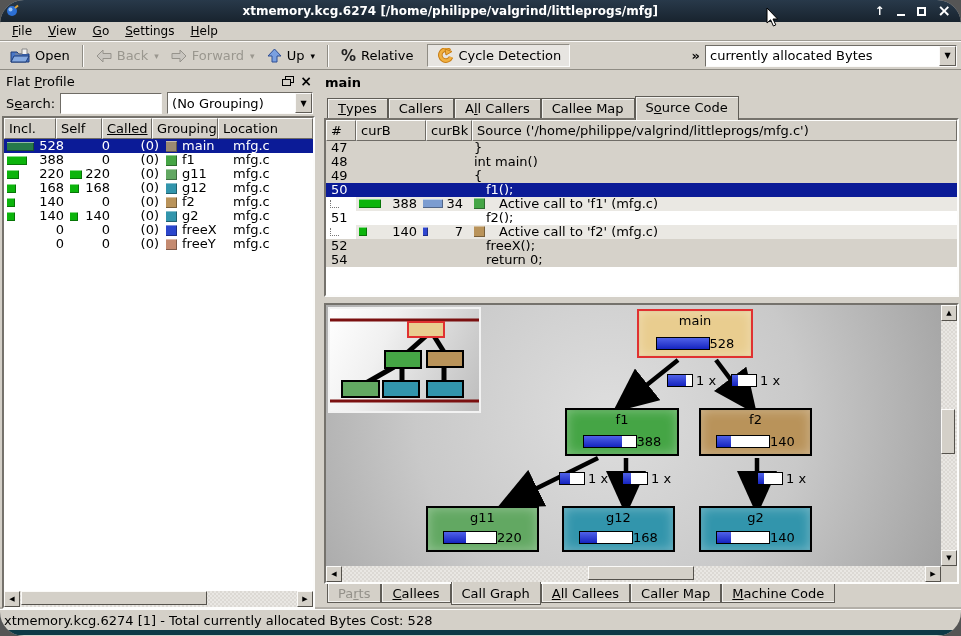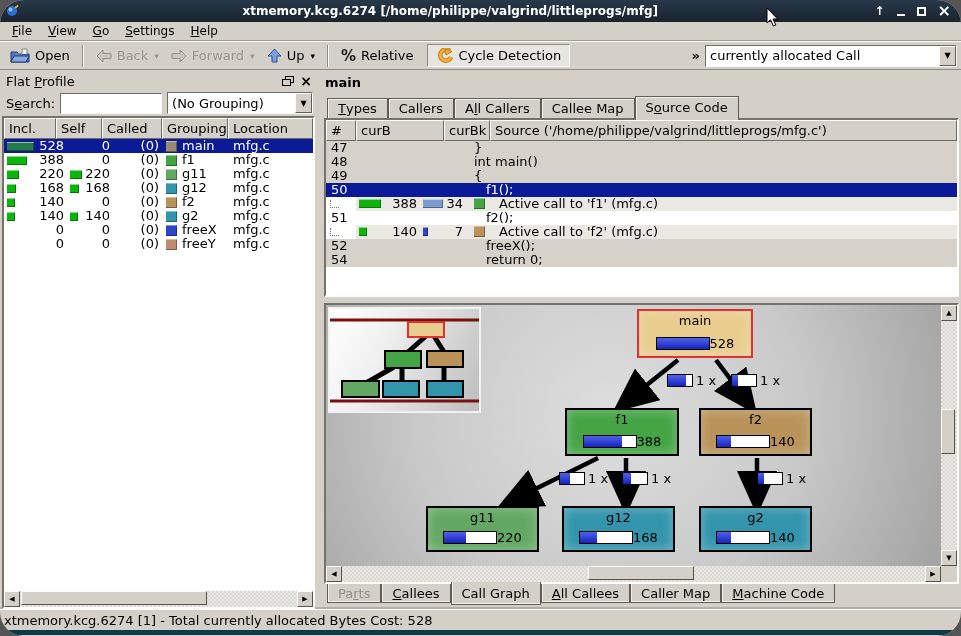--- a/index.html
+++ b/index.html
@@ -47,21 +47,21 @@
   .dock-header { height:18px; display:flex; align-items:center; padding:0 3px 0 4px; font-size:13px; }
   .dock-title { flex:1; }
   .dock-btn { margin-left:6px; display:flex; align-items:center; font-size:13px; font-weight:bold; line-height:10px; }
   .search-row { height:26px; display:flex; align-items:center; gap:5px; padding:2px 2px 2px 4px; font-size:13px; }
   .search-input { width:102px; height:21px; border:1px solid; border-color:#6f6c66 #fbfaf9 #fbfaf9 #6f6c66; background:#fff; font:13px "DejaVu Sans",sans-serif; padding-left:3px; }
   .group-combo { flex:1; height:22px; background:#fff; border:1px solid; border-color:#6f6c66 #fbfaf9 #fbfaf9 #6f6c66; display:flex; align-items:center; }
 
   .listview { flex:1; border:2px solid; border-color:#75726c #fdfdfc #fdfdfc #75726c; background:#fff; display:flex; flex-direction:column; overflow:hidden; }
   .lv-header { display:flex; height:21px; background:#d4d0c8; flex:none; }
   .hcell { border:1px solid; border-color:#fdfdfc #6f6c66 #6f6c66 #fdfdfc; padding:2px 4px; font-size:13px; white-space:nowrap; overflow:hidden; }
-  .w-incl{width:52px;} .w-self{width:46px;} .w-called{width:60px;} .w-fn{width:66px;} .w-loc{flex:1;}
+  .w-incl{width:52px;} .w-self{width:46px;} .w-called{width:50px;text-decoration:underline;} .w-fn{width:66px;} .w-loc{flex:1;}
   .lv-row { display:flex; height:14px; line-height:14px; align-items:center; flex:none; font-size:13px; }
   .lv-row.sel { background:#0b1b97; color:#fff; }
   .c-incl { width:64px; display:flex; align-items:center; justify-content:space-between; padding:0 4px 0 3px; }
   .c-self { width:46px; display:flex; align-items:center; justify-content:space-between; padding:0 4px 0 2px; }
   .c-called { width:50px; text-align:right; padding-right:5px; }
   .c-fn { width:66px; display:flex; align-items:center; gap:5px; padding-left:2px; }
   .c-loc { flex:1; padding-left:3px; }
   .bar { display:inline-block; width:0; height:9px; box-shadow:inset 0 1px rgba(255,255,255,.5), inset -1px -1px rgba(0,0,0,.35); }
   .fn-sq { width:11px; height:11px; flex:none; box-shadow:inset 0 1px rgba(255,255,255,.4), inset -1px -1px rgba(0,0,0,.35); }
   .lv-fill { flex:1; background:#fff; }
@@ -73,21 +73,21 @@
   .hscrollbar { height:16px; display:flex; flex:none; }
 
   
   .fn-title { height:22px; font-weight:bold; font-size:13px; padding:3px 0 0 1px; }
   .tabs-top { display:flex; align-items:flex-end; height:24px; padding-left:3px; position:relative; z-index:2; }
   .tab { background:#d4d0c8; border:1px solid #5f5c56; border-bottom:none; height:20px; display:flex; align-items:center; padding:0 10px; font-size:13px; box-shadow:inset 1px 1px #f2f1ee; }
   .tab.active { height:24px; margin-bottom:-2px; padding-bottom:2px; z-index:3;text-align:center; }
 
   .source-view { height:180px; border:2px solid; border-color:#75726c #fdfdfc #fdfdfc #75726c; background:#fff; display:flex; flex-direction:column; position:relative; z-index:1; overflow:hidden; }
   .src-header { display:flex; height:21px; flex:none; background:#d4d0c8; }
-  .s-num{width:30px;} .s-curB{width:88px;} .s-curBk{width:46px;} .s-src{flex:1;}
+  .s-num{width:30px;} .s-curB{width:70px;} .s-curBk{width:46px;} .s-src{flex:1;}
   .src-row { display:flex; height:14px; line-height:14px; flex:none; background:#d6d2ca; font-size:13px; }
   .src-row.white { background:#fff; }
   .src-row.call { background:#eae8e3; }
   .src-row.sel { background:#0b1b97; color:#fff; }
   .src-num { width:30px; padding-left:5px; position:relative; }
   .src-row.call .src-num { background:#fff; }
   .dotmark { position:absolute; left:4px; top:3px; width:9px; height:8px; border-left:1px dotted #777; border-bottom:1px dotted #777; }
   .src-curB { width:64px; display:flex; align-items:center; justify-content:space-between; padding:0 3px; }
   .src-curBk { width:46px; display:flex; align-items:center; justify-content:space-between; padding:0 3px; }
   .src-code { flex:1; padding-left:8px; display:flex; align-items:center; }
@@ -200,21 +200,21 @@
     <span class="tbtn cycle-btn" style="margin-left:8px;">
       <svg width="17" height="15">
           <path d="M13.5,3 A5.5,5.5 0 1 0 15,9" fill="none" stroke="#c87d14" stroke-width="4.6"></path>
           <path d="M13.5,3 A5.5,5.5 0 1 0 15,9" fill="none" stroke="#f0b040" stroke-width="2.6"></path>
           <path d="M9,1 L16,3.5 L10,7 Z" fill="#f0b040" stroke="#c87d14"></path>
         </svg>
       <span>Cycle Detection</span>
     </span>
     <span class="overflow-chevrons">»</span>
     <span class="combo">
-      <span class="combo-text">currently allocated Call</span>
+      <span class="combo-text">currently allocated Bytes</span>
       <span class="combo-arrow">▼</span>
     </span>
   </div>
 
   <div class="main">
 
     <div class="left-panel">
       <div class="dock-header">
         <span class="dock-title">Flat <u>P</u>rofile</span>
         <span class="dock-btn">

